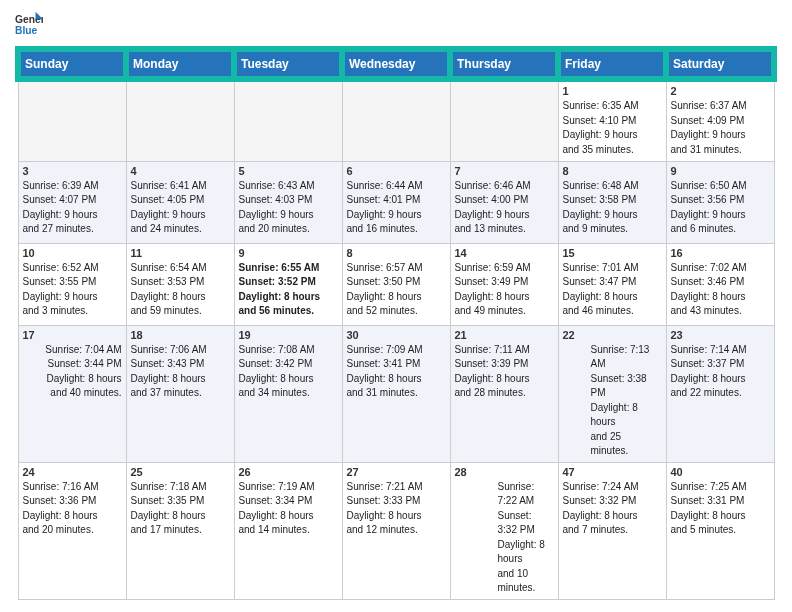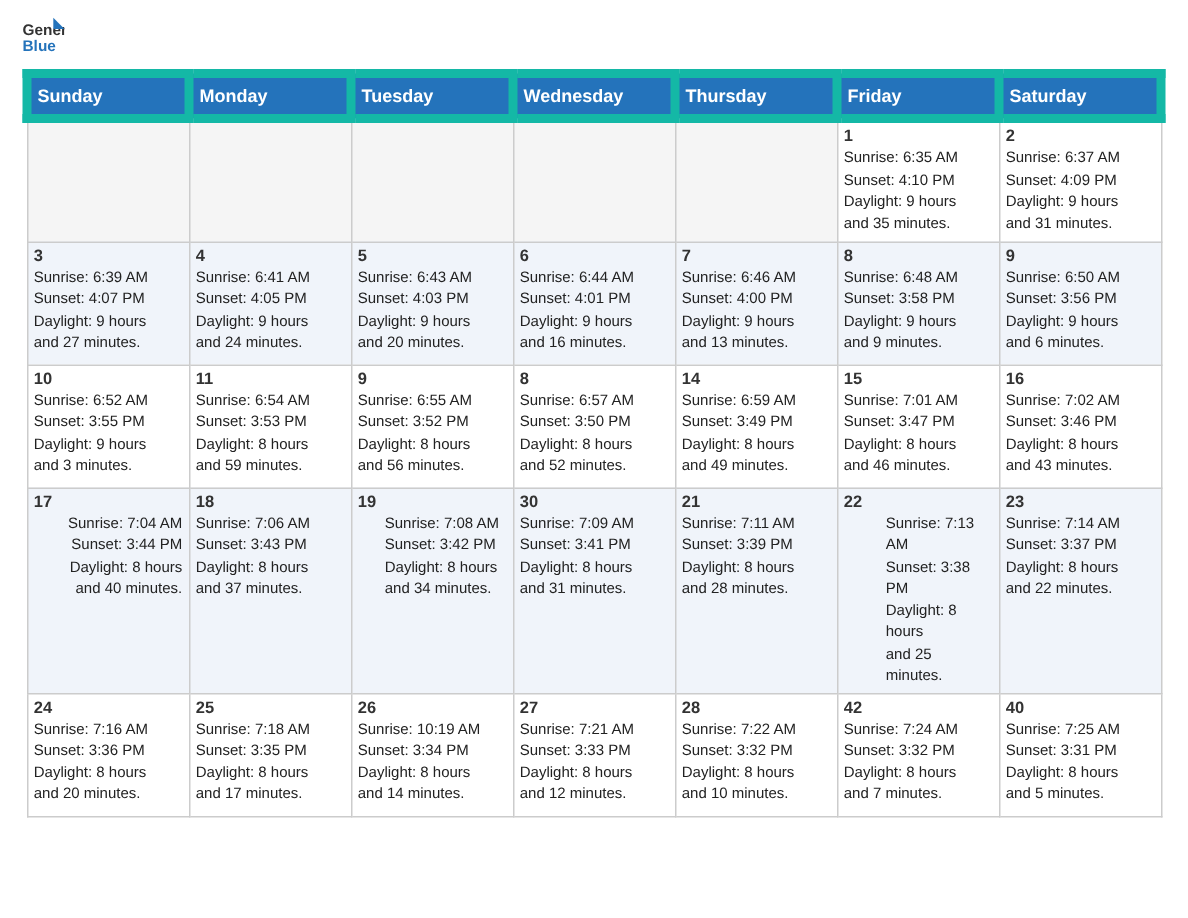--- a/index.html
+++ b/index.html
@@ -200,21 +200,21 @@
           </td>
           <td>
             <span class="day-num">11</span>
             <div class="day-info" style="white-space: pre-line;">Sunrise: 6:54 AM
 Sunset: 3:53 PM
 Daylight: 8 hours
 and 59 minutes.</div>
           </td>
           <td>
             <span class="day-num">9</span>
-            <div class="day-info" style="white-space: pre-line;">Sunrise: 6:55 AM
+            <div class="day-info" style="white-space: pre-line; font-weight: bold;">Sunrise: 6:55 AM
 Sunset: 3:52 PM
 Daylight: 8 hours
 and 56 minutes.</div>
           </td>
           <td>
             <span class="day-num">8</span>
             <div class="day-info" style="white-space: pre-line;">Sunrise: 6:57 AM
 Sunset: 3:50 PM
 Daylight: 8 hours
 and 52 minutes.</div>
@@ -251,21 +251,21 @@
           </td>
           <td>
             <span class="day-num">18</span>
             <div class="day-info" style="white-space: pre-line;">Sunrise: 7:06 AM
 Sunset: 3:43 PM
 Daylight: 8 hours
 and 37 minutes.</div>
           </td>
           <td>
             <span class="day-num">19</span>
-            <div class="day-info" style="white-space: pre-line; margin-left: 18px;">Sunrise: 7:08 AM
+            <div class="day-info" style="white-space: pre-line;">Sunrise: 7:08 AM
 Sunset: 3:42 PM
 Daylight: 8 hours
 and 34 minutes.</div>
           </td>
           <td>
             <span class="day-num">30</span>
             <div class="day-info" style="white-space: pre-line;">Sunrise: 7:09 AM
 Sunset: 3:41 PM
 Daylight: 8 hours
 and 31 minutes.</div>
@@ -302,41 +302,41 @@
           </td>
           <td>
             <span class="day-num">25</span>
             <div class="day-info" style="white-space: pre-line;">Sunrise: 7:18 AM
 Sunset: 3:35 PM
 Daylight: 8 hours
 and 17 minutes.</div>
           </td>
           <td>
             <span class="day-num">26</span>
-            <div class="day-info" style="white-space: pre-line;">Sunrise: 10:19 AM
+            <div class="day-info" style="white-space: pre-line;">Sunrise: 7:19 AM
 Sunset: 3:34 PM
 Daylight: 8 hours
 and 14 minutes.</div>
           </td>
           <td>
             <span class="day-num">27</span>
             <div class="day-info" style="white-space: pre-line;">Sunrise: 7:21 AM
 Sunset: 3:33 PM
 Daylight: 8 hours
 and 12 minutes.</div>
           </td>
           <td>
             <span class="day-num">28</span>
-            <div class="day-info" style="white-space: pre-line;">Sunrise: 7:22 AM
+            <div class="day-info" style="white-space: pre-line; margin-left: 43px;">Sunrise: 7:22 AM
 Sunset: 3:32 PM
 Daylight: 8 hours
 and 10 minutes.</div>
           </td>
           <td>
-            <span class="day-num">42</span>
+            <span class="day-num">47</span>
             <div class="day-info" style="white-space: pre-line;">Sunrise: 7:24 AM
 Sunset: 3:32 PM
 Daylight: 8 hours
 and 7 minutes.</div>
           </td>
           <td>
             <span class="day-num">40</span>
             <div class="day-info" style="white-space: pre-line;">Sunrise: 7:25 AM
 Sunset: 3:31 PM
 Daylight: 8 hours

